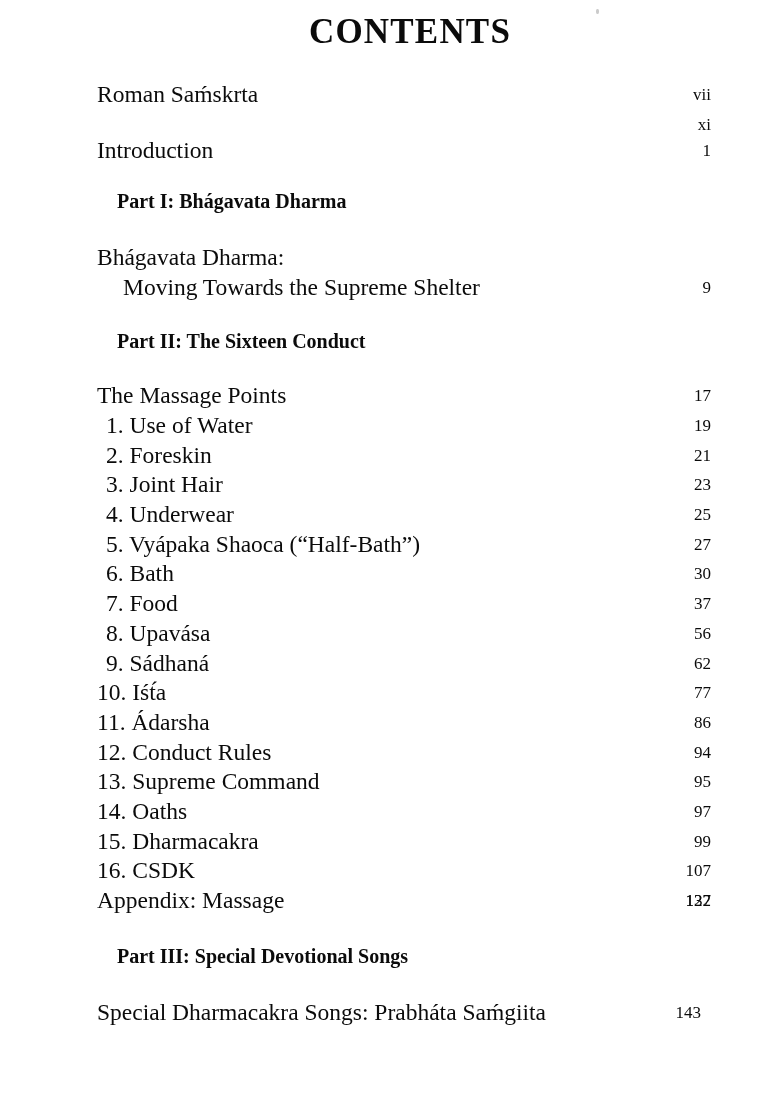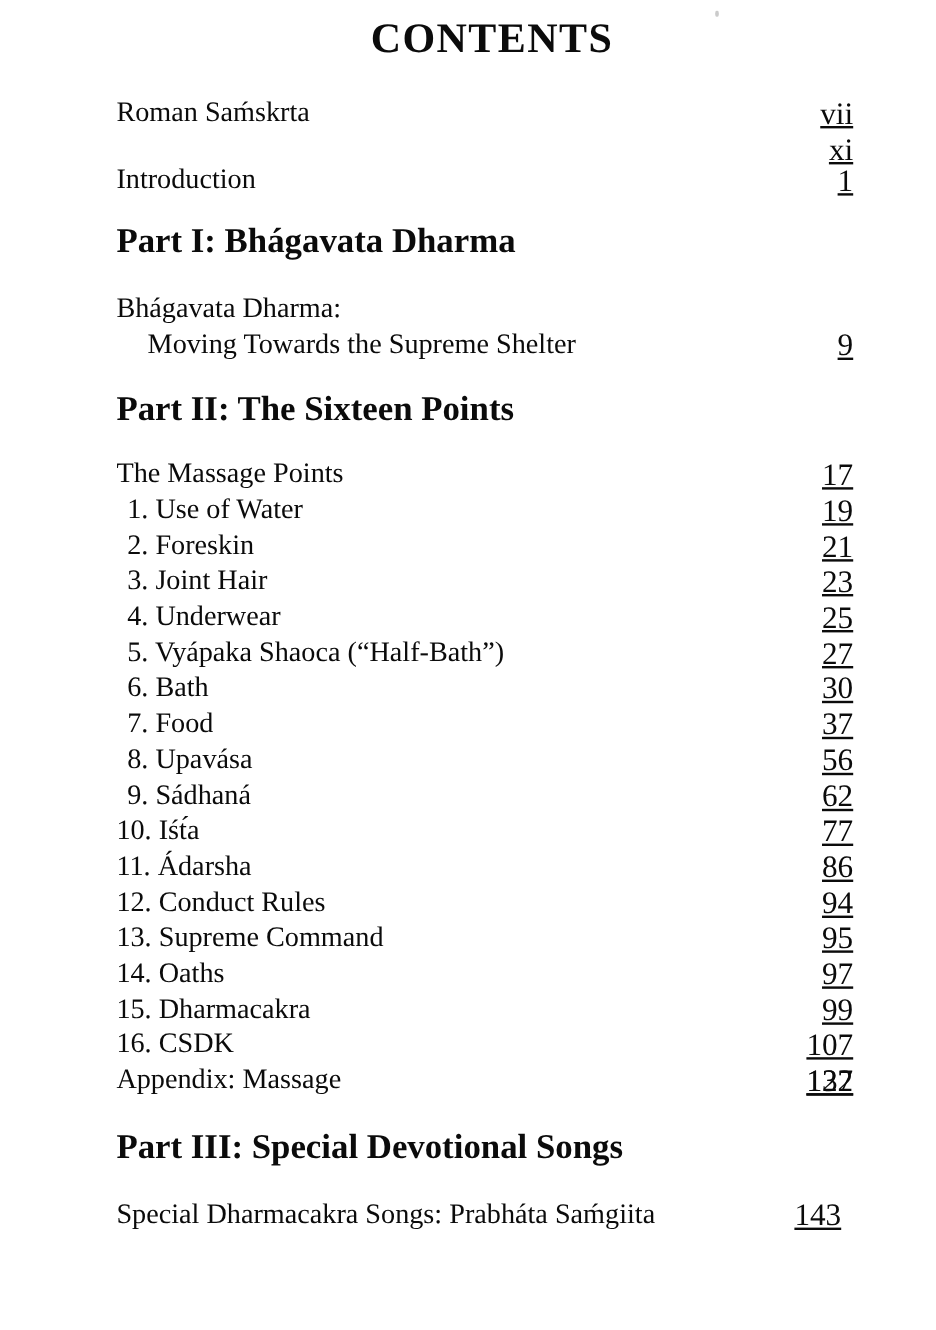--- a/index.html
+++ b/index.html
@@ -60,30 +60,30 @@
     line-height: 29.7px;
     white-space: nowrap;
   }
   .row .label {
     flex: 0 0 auto;
   }
   .row .pageno {
     position: absolute;
     right: 0;
     text-align: center;
-    font-size: 26px;
-    text-decoration: underline;
+    font-size: 17px;
   }
 
   
   .part-heading {
-    font-size: 29px;
+    font-size: 20px;
     font-weight: bold;
     line-height: 29.7px;
     white-space: nowrap;
+    margin-left: 20px;
   }
 
   
   .indent-num   { padding-left: 9px; }
   .indent-sub   { padding-left: 26px; }
 
   
   .gap-front    { height: 26px; }
   .gap-a        { height: 22px; }
   .gap-b        { height: 26px; }
@@ -130,21 +130,21 @@
     <div class="row">
       <span class="label">Bhágavata Dharma:</span>
     </div>
     <div class="row">
       <span class="label indent-sub">Moving Towards the Supreme Shelter</span>
       <span class="pageno">9</span>
     </div>
 
     <div class="gap-c"></div>
 
-    <div class="part-heading">Part II: The Sixteen Points</div>
+    <div class="part-heading">Part II: The Sixteen Conduct</div>
 
     <div class="gap-d"></div>
 
     <div class="row">
       <span class="label">The Massage Points</span>
       <span class="pageno">17</span>
     </div>
 
     <div class="row">
       <span class="label indent-num">1. Use of Water</span>

